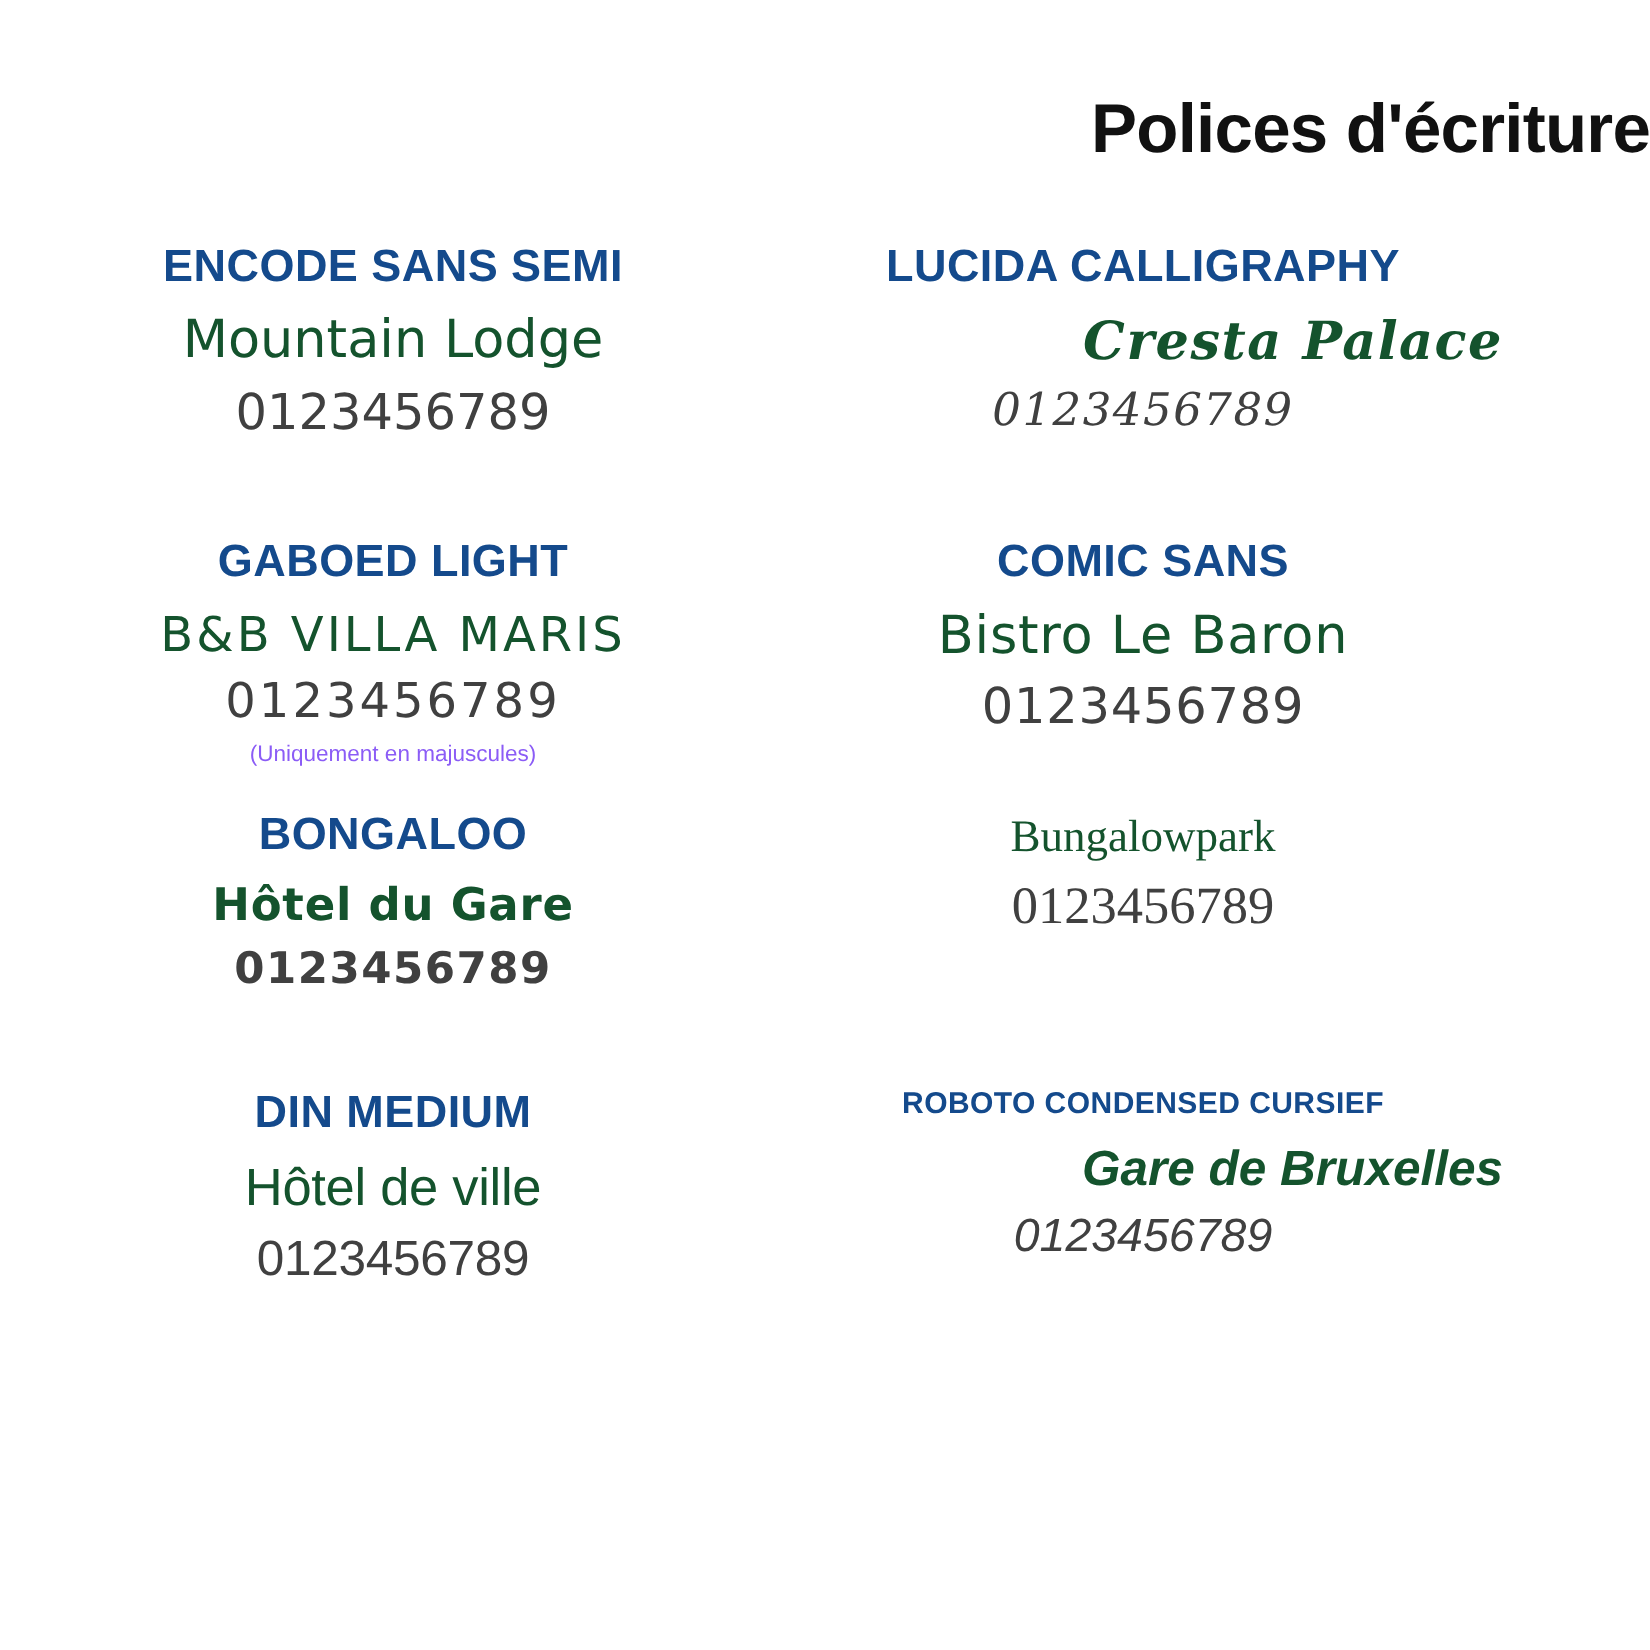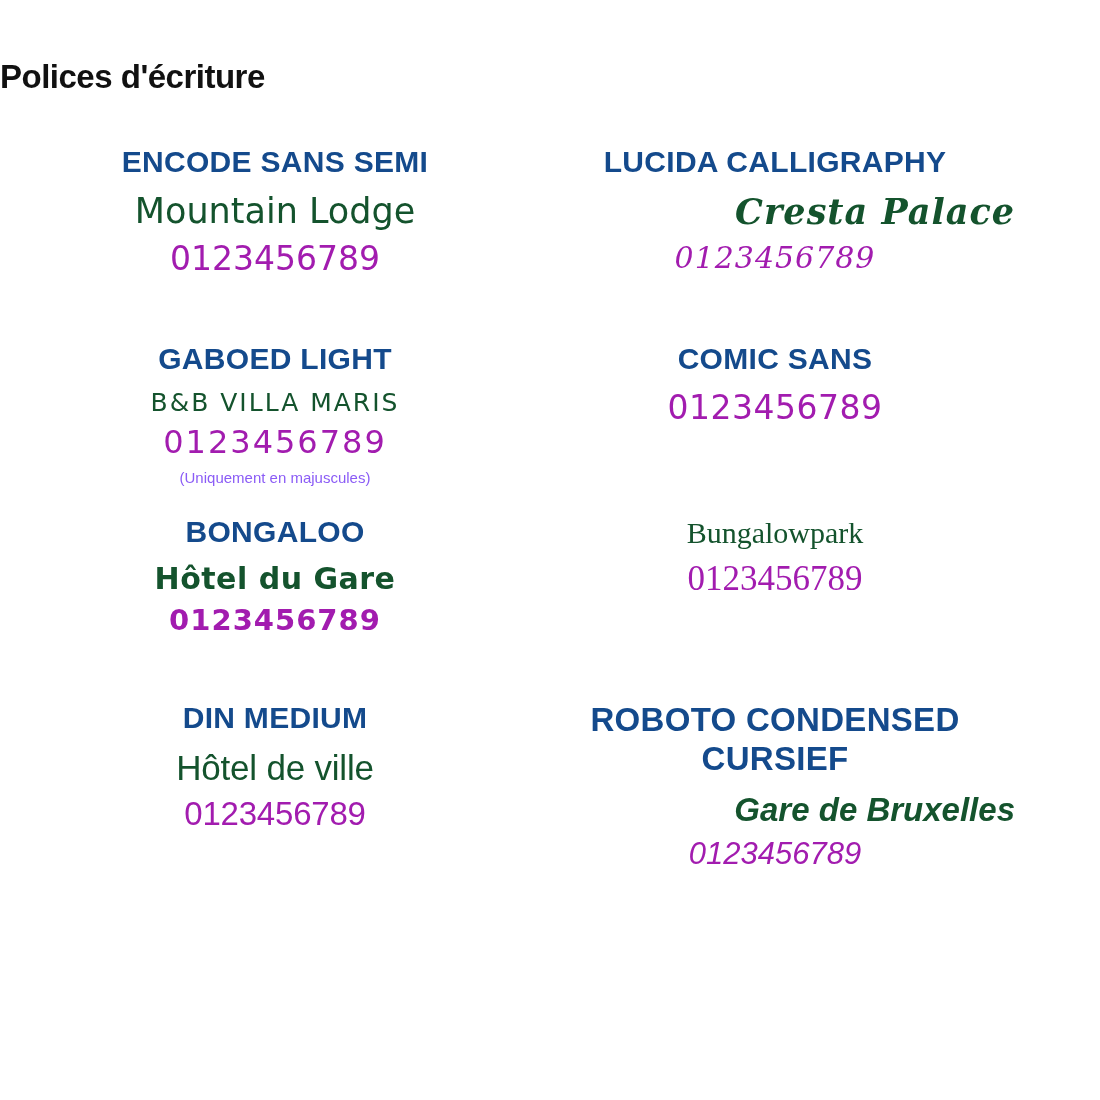--- a/index.html
+++ b/index.html
@@ -14,35 +14,35 @@
     color: #111111;
     overflow: hidden;
   }
   .page {
     width: 1100px;
     height: 1100px;
     position: relative;
     box-sizing: border-box;
   }
   .page-title {
-    text-align: left;
-    font-family: "Liberation Sans", sans-serif;
-    font-weight: bold;
-    font-size: 33px;
+    text-align: right;
+    font-family: "Liberation Sans", sans-serif;
+    font-weight: bold;
+    font-size: 46px;
     letter-spacing: -0.5px;
     color: #111111;
     margin: 0;
     padding-top: 58px;
   }
   .grid {
     margin-top: 48px;
     display: grid;
     grid-template-columns: 500px 500px;
     column-gap: 0px;
-    padding: 0 25px;
+    padding: 0 12px;
     box-sizing: border-box;
   }
   .cell {
     text-align: center;
     box-sizing: border-box;
     padding: 0 10px;
   }
   .cell .font-name {
     color: #144a8c;
     font-family: "Liberation Sans", sans-serif;
@@ -53,21 +53,21 @@
     margin: 0 0 10px 0;
     text-transform: uppercase;
   }
   .cell .sample {
     color: #14532d;
     font-size: 35px;
     line-height: 1.25;
     margin: 0;
   }
   .cell .digits {
-    color: #a21caf;
+    color: #404040;
     font-size: 33px;
     line-height: 1.3;
     margin: 4px 0 0 0;
   }
   .cell .note {
     color: #8b5cf6;
     font-family: "Liberation Sans", sans-serif;
     font-size: 15px;
     margin-top: 6px;
   }
@@ -93,21 +93,21 @@
     font-family: "DejaVu Serif", serif;
     font-style: italic;
     font-size: 30px;
     letter-spacing: 1px;
   }
   .f-gaboed .sample {
     font-family: "DejaVu Sans", sans-serif;
     font-weight: 400;
     letter-spacing: 2px;
     text-transform: uppercase;
-    font-size: 25px;
+    font-size: 32px;
   }
   .f-gaboed .digits {
     font-family: "DejaVu Sans", sans-serif;
     font-weight: 400;
     letter-spacing: 2px;
     font-size: 32px;
   }
   .f-comic .sample, .f-comic .digits {
     font-family: "DejaVu Sans", sans-serif;
     font-weight: 400;
@@ -146,21 +146,21 @@
     font-weight: bold;
     font-size: 33px;
     text-align: right;
   }
   .f-roboto .digits {
     font-family: "Liberation Sans", sans-serif;
     font-style: italic;
     font-size: 31px;
   }
   .f-roboto .font-name {
-    font-size: 33px;
+    font-size: 20px;
   }
   .spacer-row {
     grid-column: 1 / span 2;
   }
 </style>
 </head>
 <body>
 
 <div class="page">
 
@@ -184,20 +184,21 @@
 
     <div class="cell f-gaboed">
       <div class="font-name">GABOED LIGHT</div>
       <div class="sample">B&amp;B VILLA MARIS</div>
       <div class="digits">0123456789</div>
       <div class="note">(Uniquement en majuscules)</div>
     </div>
 
     <div class="cell f-comic">
       <div class="font-name">COMIC SANS</div>
+      <div class="sample">Bistro Le Baron</div>
       <div class="digits">0123456789</div>
     </div>
 
     <div class="spacer-row row-gap-sm"></div>
 
     <div class="cell f-bongaloo">
       <div class="font-name">BONGALOO</div>
       <div class="sample">Hôtel du Gare</div>
       <div class="digits">0123456789</div>
     </div>

